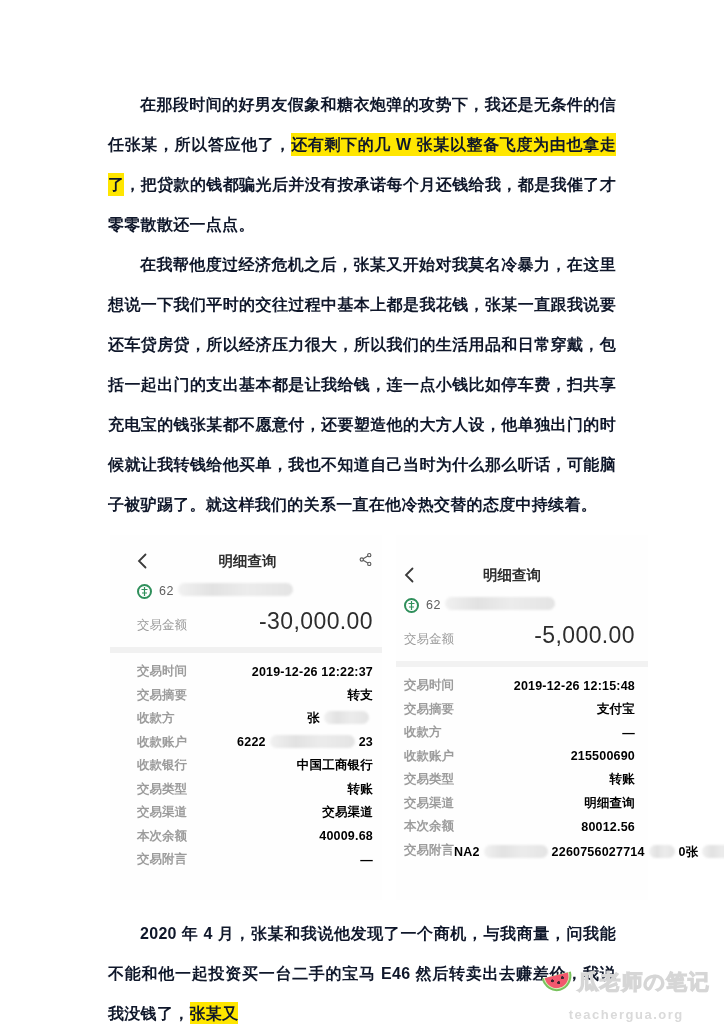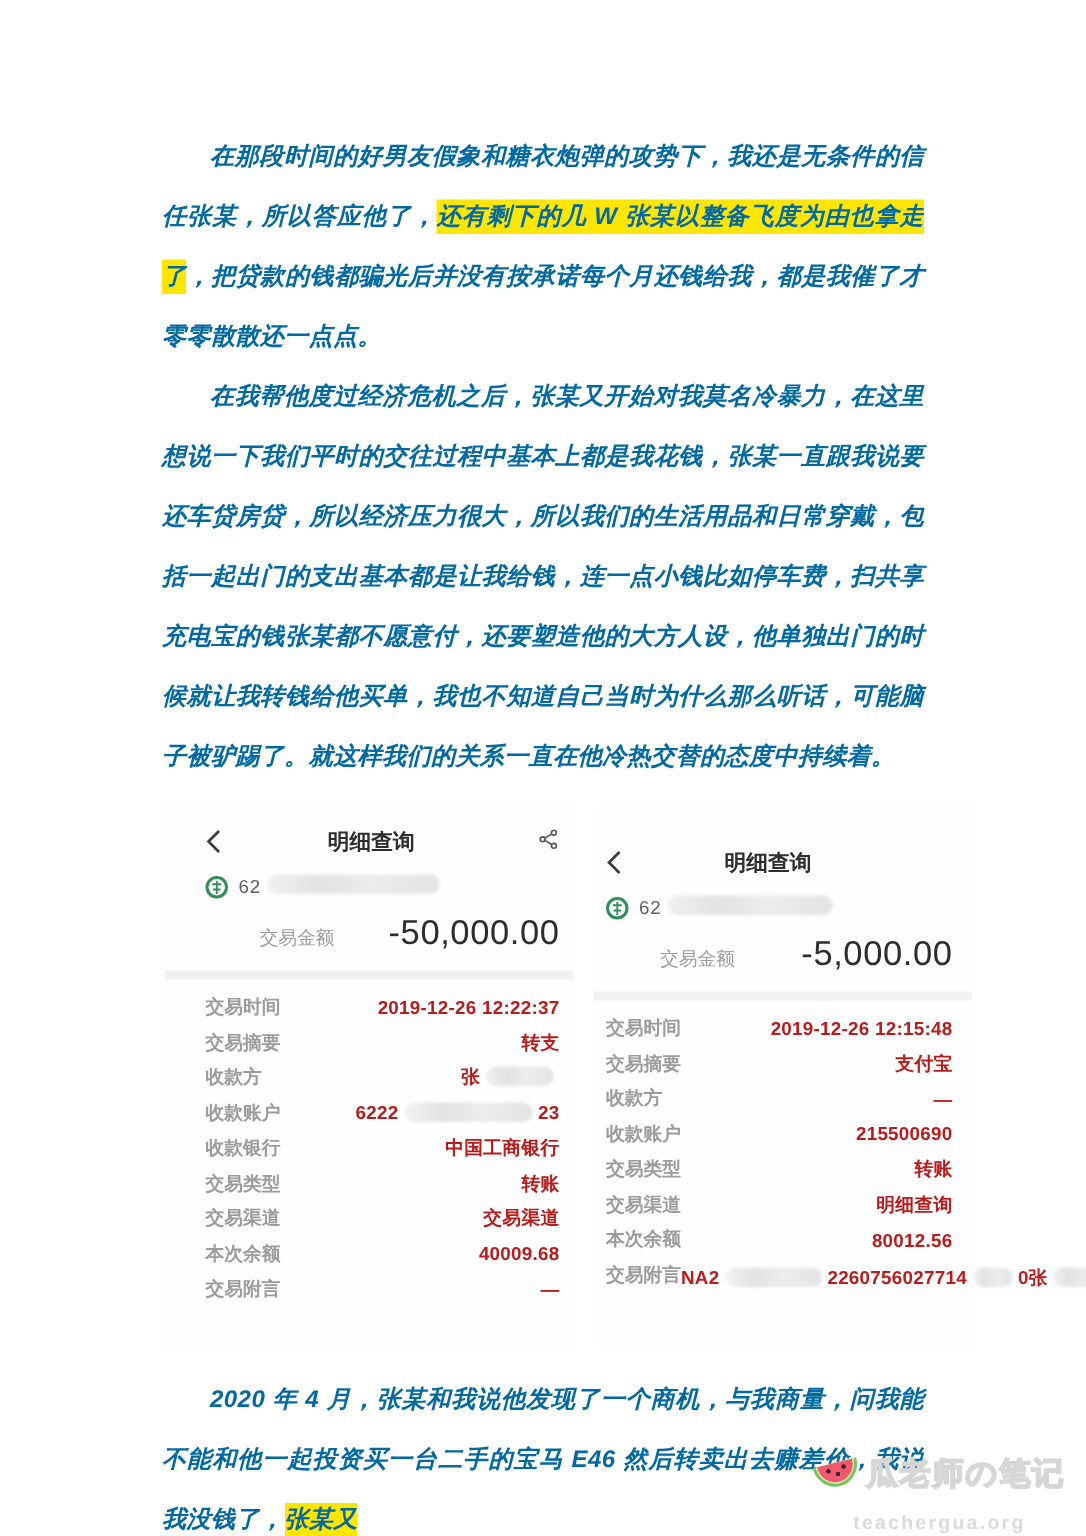--- a/index.html
+++ b/index.html
@@ -12,25 +12,24 @@
     -webkit-font-smoothing:antialiased;
   }
   .page { position:relative; width:724px; height:1024px; padding-top:85px; }
 
   
   .para {
     padding:0 108px;
     font-size:16px;
     font-weight:700;
     line-height:40px;
-    color:#0369a1;
+    color:#0f172a;
     text-align:justify;
     text-indent:2em;
     letter-spacing:0.3px;
-    font-style:italic;
   }
   .hl { background:#ffe600; padding:3px 0; }
 
   
   .cards { display:flex; margin-top:10px; padding-left:110px; height:365px; }
   .txn-card { background:#fefefe; position:relative; }
   .txn-card.left  { width:272px; padding:16px 9px 0 27px; margin-right:14px; }
   .txn-card.right { width:252px; padding:30px 13px 0 8px; }
 
   .card-header { position:relative; display:flex; align-items:center; height:20px; }
@@ -42,33 +41,33 @@
   .share-btn { position:absolute; right:0; top:1px; z-index:1; display:flex; }
 
   .acct-row { display:flex; align-items:flex-start; margin-top:13px; height:16px; }
   .acct-icon {
     width:15px; height:15px; border:2px solid #2f8f5b; border-radius:50%;
     display:flex; align-items:center; justify-content:center; margin-right:7px;
     flex:0 0 auto;
   }
   .acct-num { font-size:12.5px; color:#5f5f5f; letter-spacing:0.5px; }
 
-  .amount-row { display:flex; justify-content:space-between; align-items:baseline; margin-top:8px;margin-left:36px; }
+  .amount-row { display:flex; justify-content:space-between; align-items:baseline; margin-top:8px; }
   .amount-label { font-size:12.5px; color:#9c9c9c; }
   .amount-value { font-size:23px; color:#2d2d2d; letter-spacing:0.4px; }
 
   .divider { height:6px; background:#f1f1f1; margin:12px -9px 7px -27px; }
   .txn-card.right .divider { margin:12px -13px 7px -8px; background:#f2f2f2; }
 
   .row {
     display:flex; justify-content:space-between; align-items:center;
     height:23.5px; font-size:12.5px;font-weight:bold;
   }
   .row .lbl { color:#9c9c9c; flex:0 0 auto; }
-  .row .val { color:#b91c1c; text-align:right; letter-spacing:0.2px; }
+  .row .val { color:#000000; text-align:right; letter-spacing:0.2px; }
   .row.tall { height:48px; align-items:flex-start; padding-top:3px; }
   .val.multi { display:flex; flex-direction:row; align-items:flex-end; line-height:21px; }
   .vline { white-space:nowrap; }
 
   
   .blur {
     display:inline-block; height:13px; border-radius:7px; vertical-align:middle;
     background:linear-gradient(90deg,#f1f1f1,#e2e2e2 30%,#ececec 60%,#e4e4e4);
     filter:blur(1.2px); margin:0 4px; transform:translateY(-1px);
   }
@@ -146,21 +145,21 @@
         <span class="acct-icon">
           <svg class="icon-svg" width="7" height="9" viewBox="0 0 7 9">
               <path d="M3.5 0 L3.5 9 M0.5 2.5 L6.5 2.5 M1 6 L6 6" stroke="#2f8f5b" stroke-width="1.2" fill="none"></path>
             </svg>
         </span>
         <span class="acct-num">62</span>
         <span class="blur w115"></span>
       </div>
       <div class="amount-row">
         <span class="amount-label">交易金额</span>
-        <span class="amount-value">-50,000.00</span>
+        <span class="amount-value">-30,000.00</span>
       </div>
       <div class="divider"></div>
 
       <div class="row">
         <span class="lbl">交易时间</span>
         <span class="val">2019-12-26 12:22:37</span>
       </div>
       <div class="row">
         <span class="lbl">交易摘要</span>
         <span class="val">转支</span>

